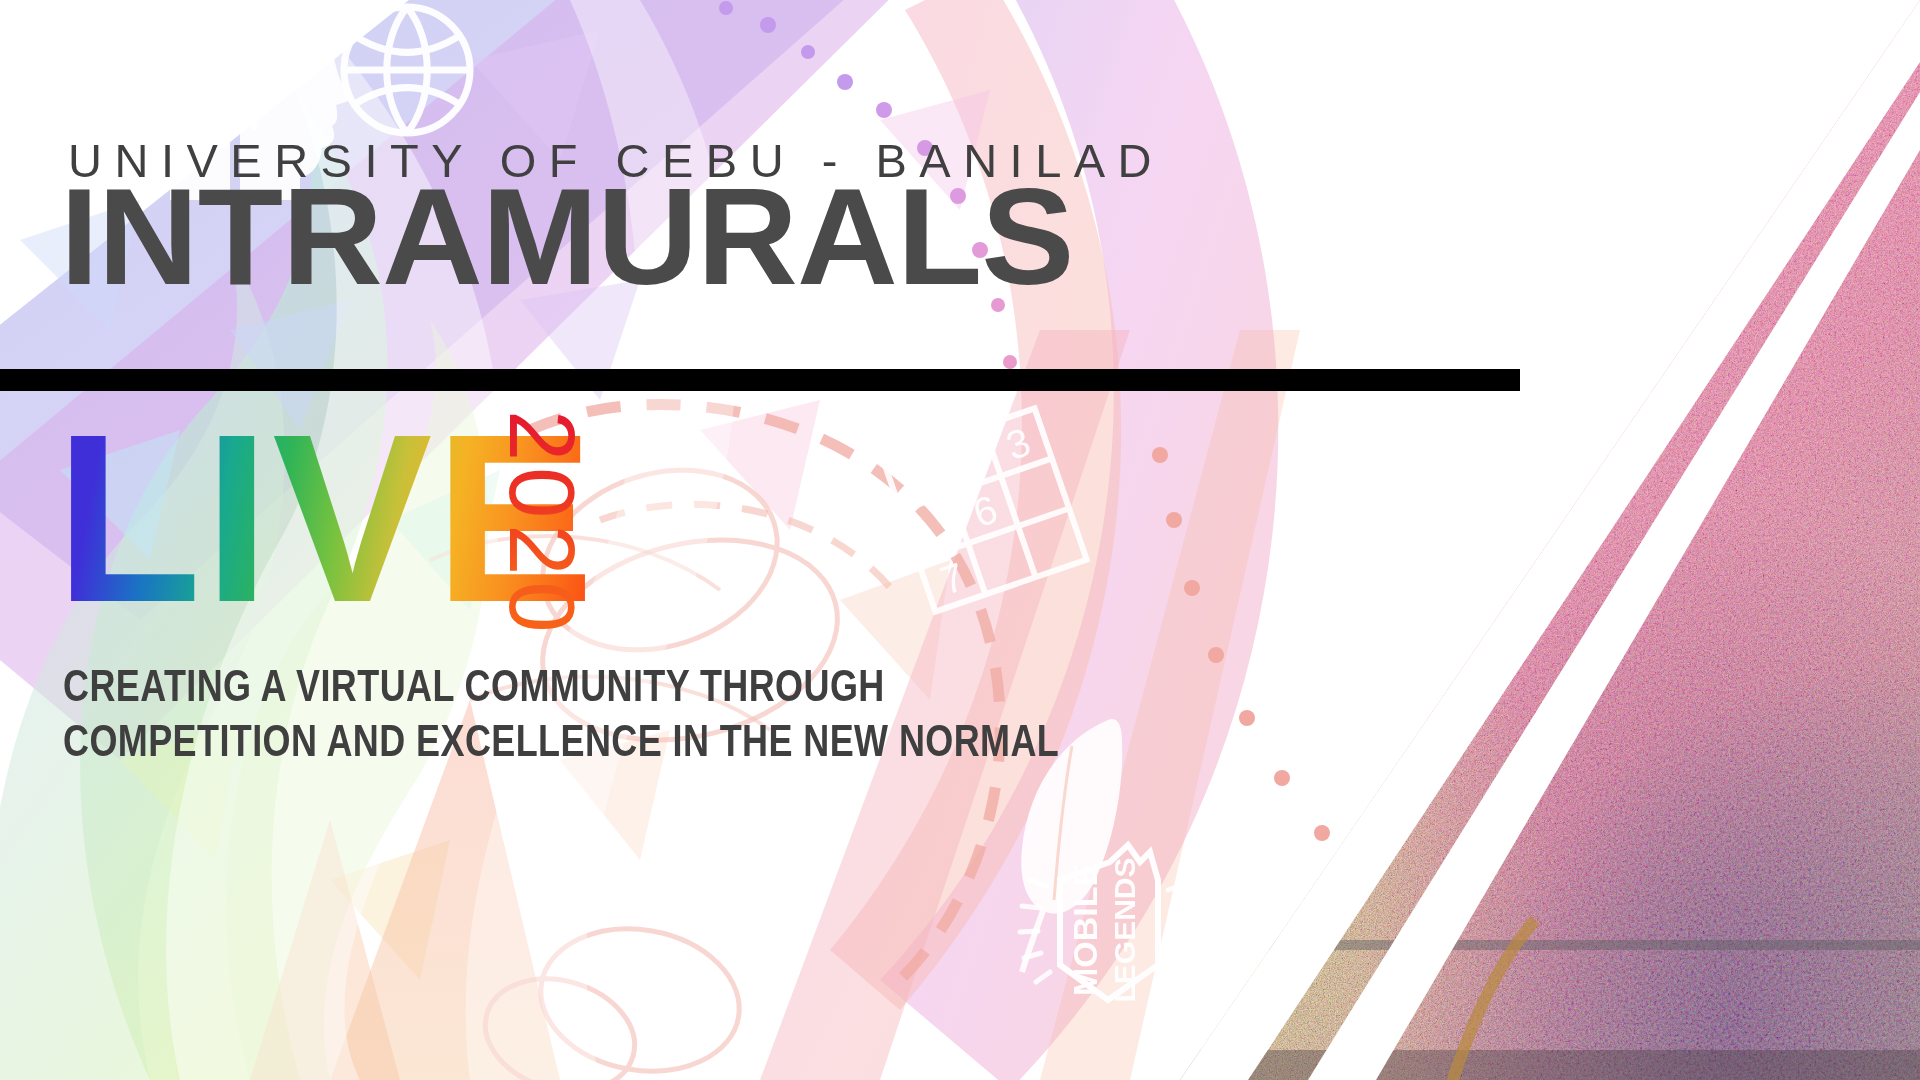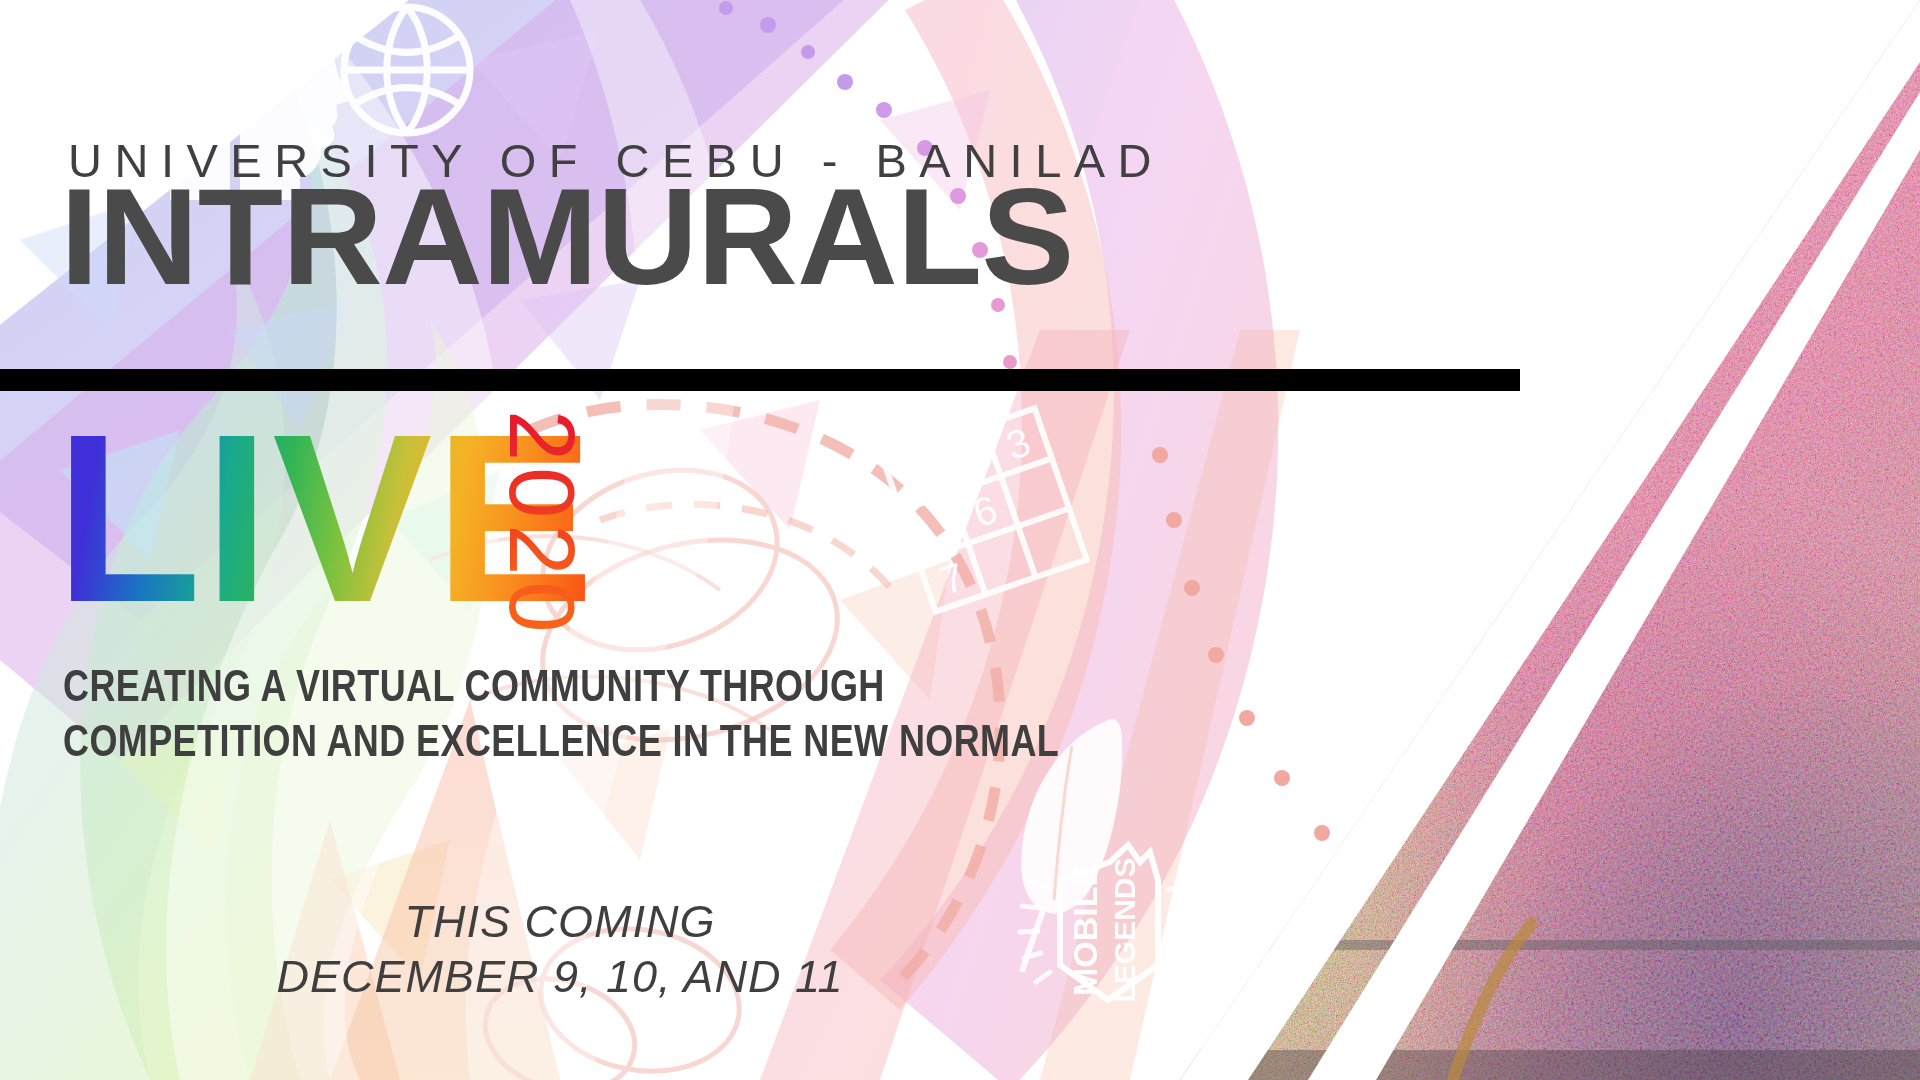--- a/index.html
+++ b/index.html
@@ -368,19 +368,15 @@
       <span id="live">LIVE</span>
     </div>
 
     <div id="year">2020</div>
 
     <div id="tagline">
       <span class="l1">CREATING A VIRTUAL COMMUNITY THROUGH</span>
       <span class="l2">COMPETITION AND EXCELLENCE IN THE NEW NORMAL</span>
     </div>
 
-    <div id="date-block">
-      <span class="d1">THIS COMING</span>
-      <span class="d2">DECEMBER 9, 10, AND 11</span>
-    </div>
 
   </div>
 </div>
 
 </body></html>

